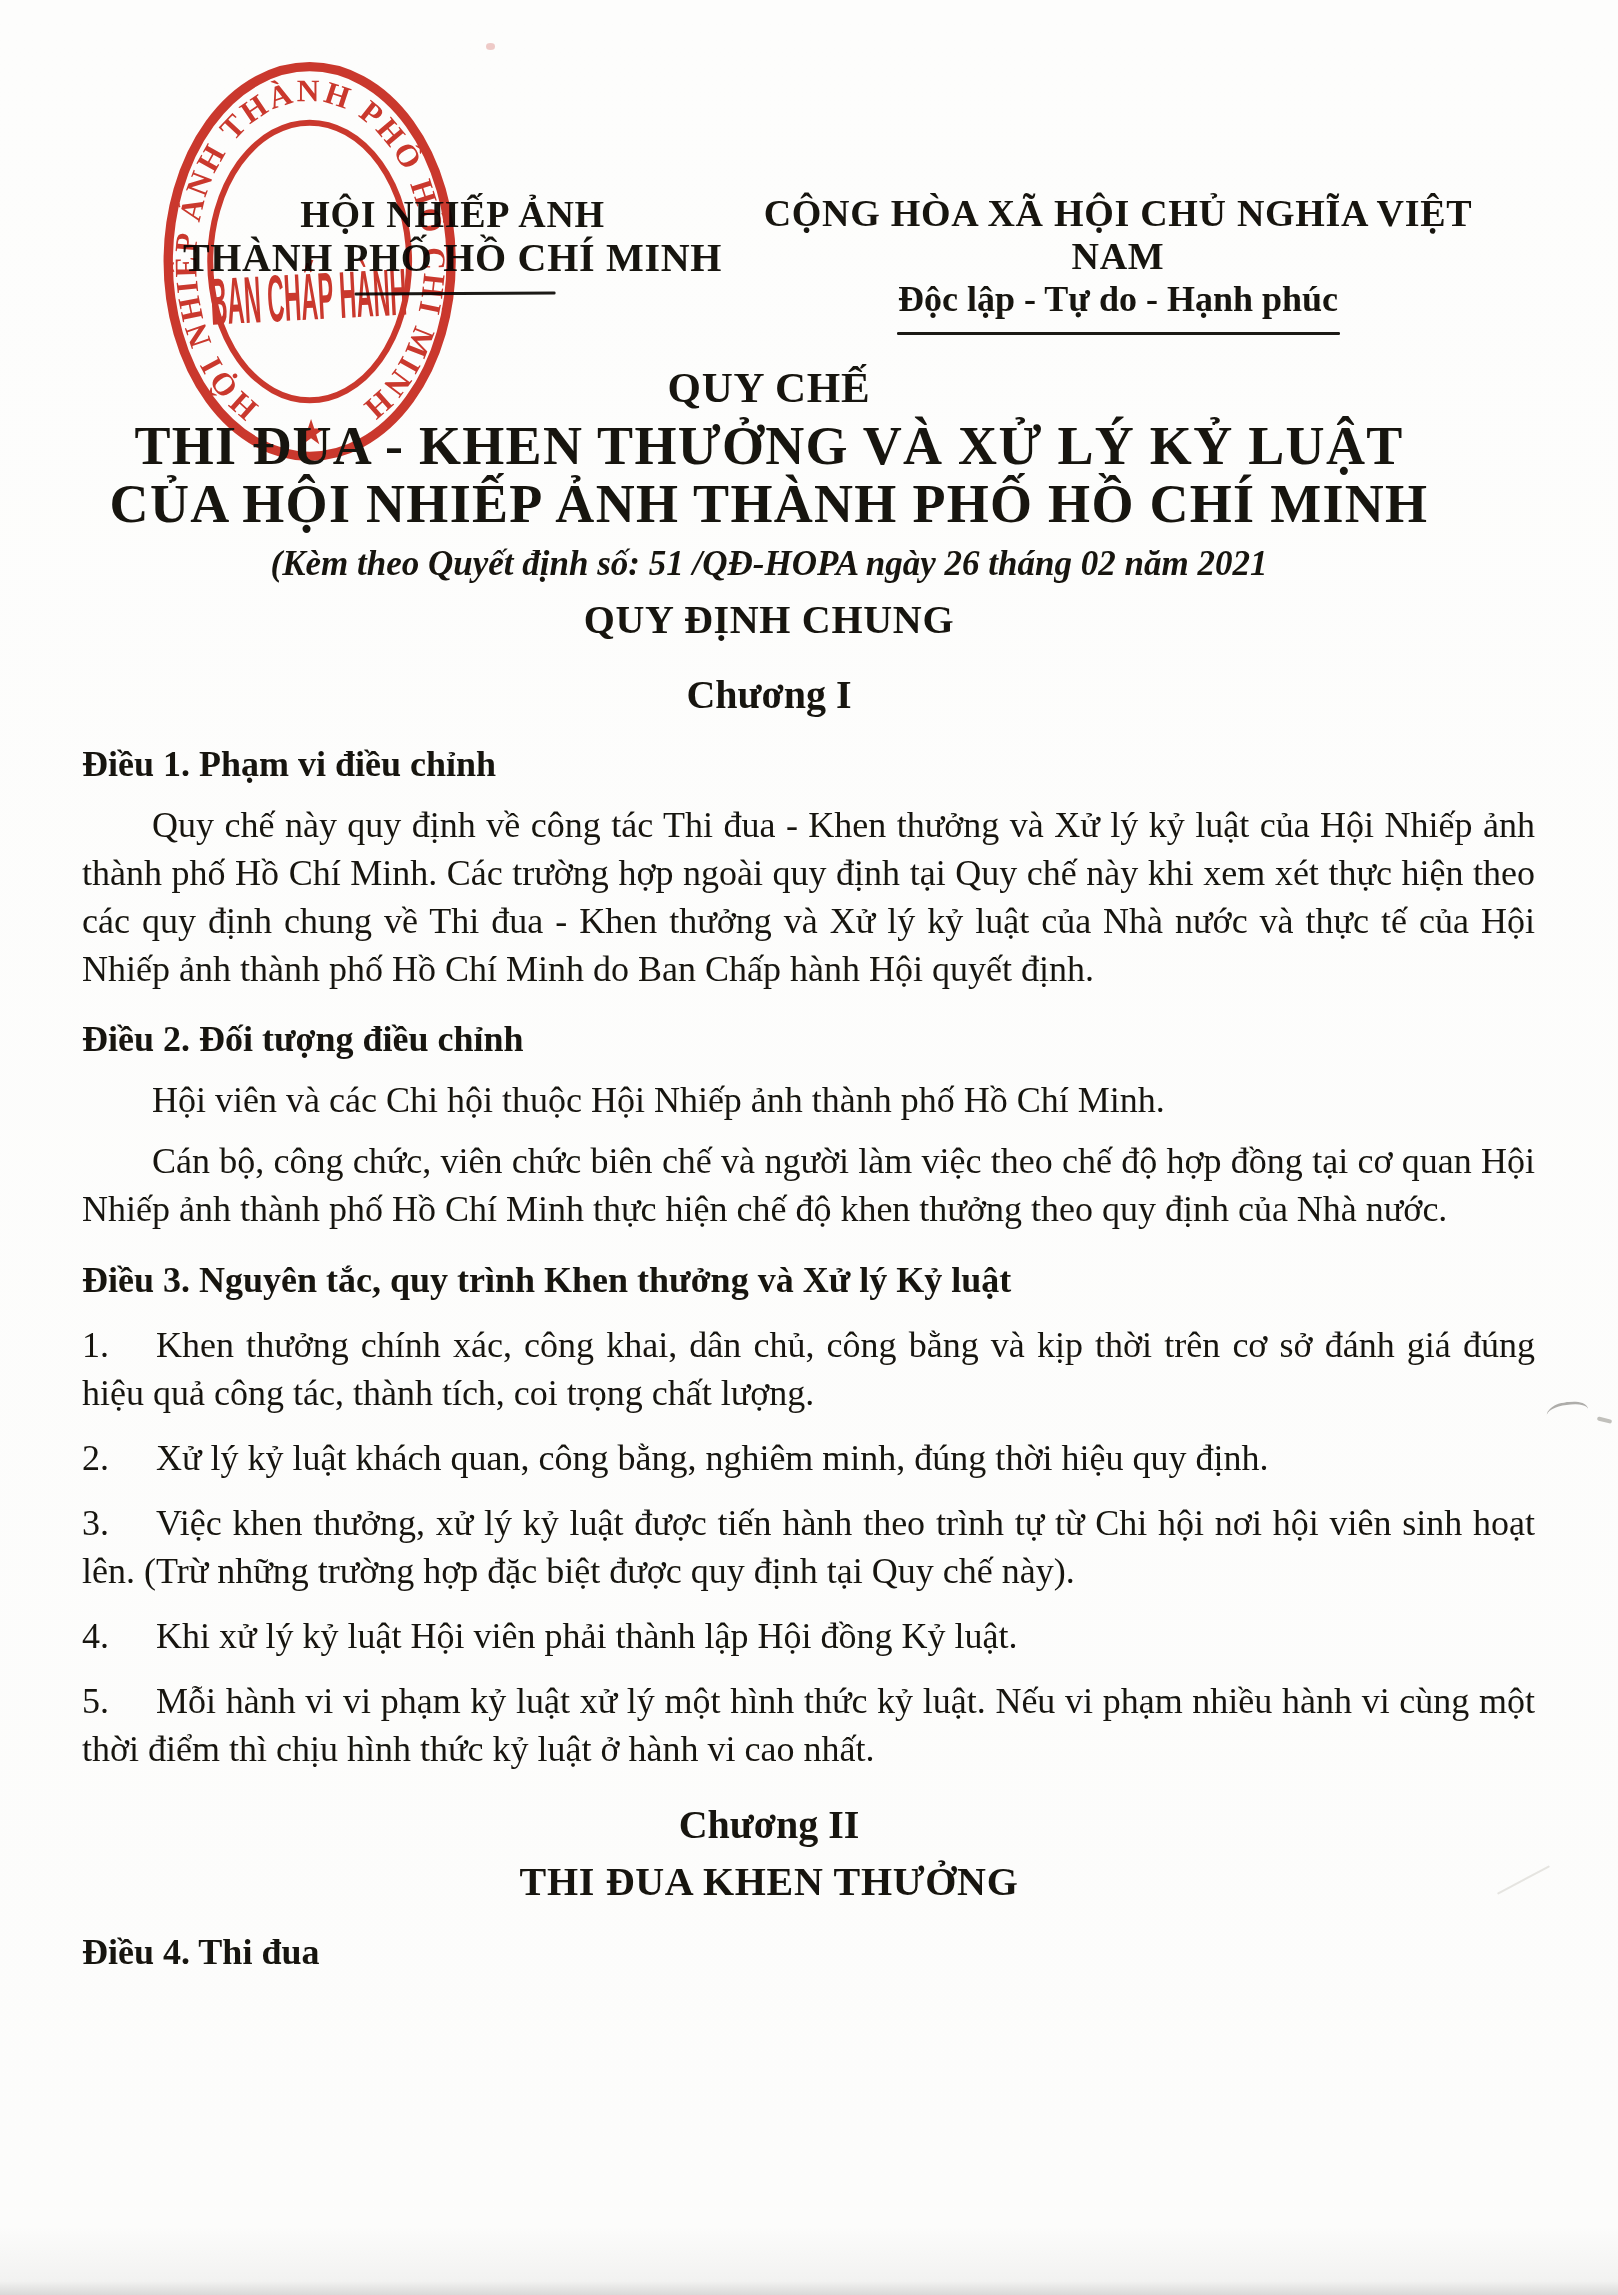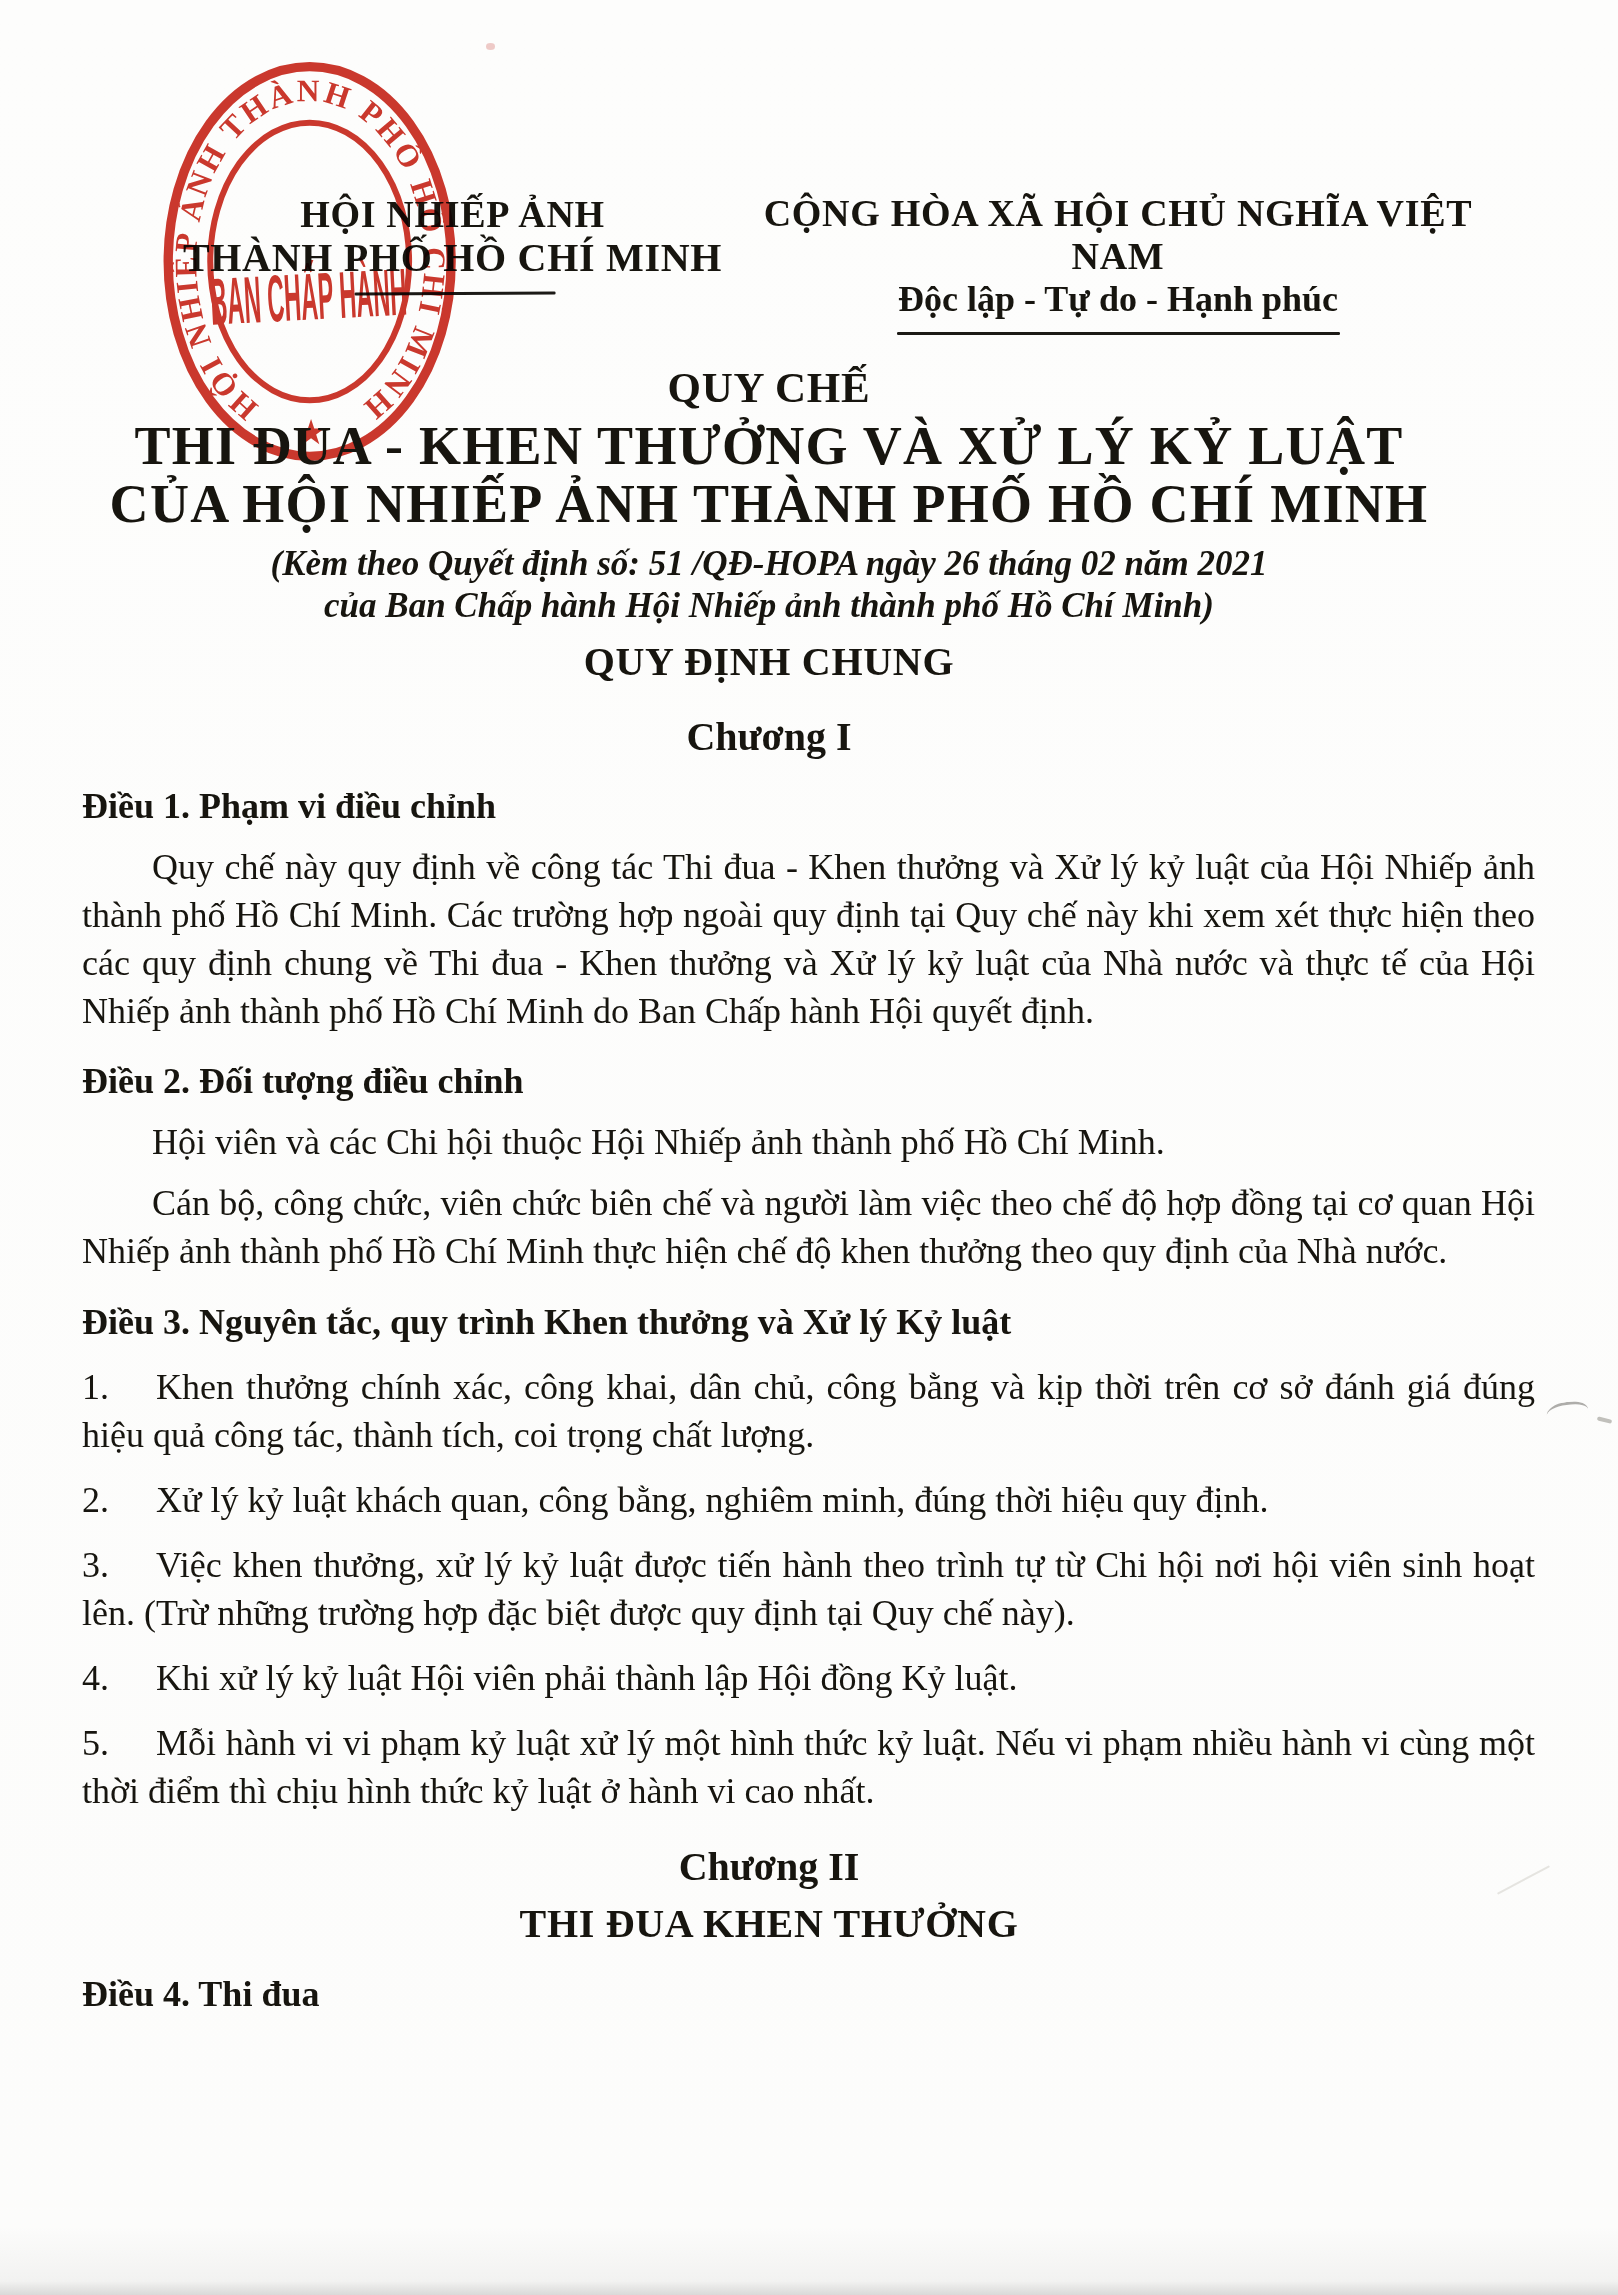--- a/index.html
+++ b/index.html
@@ -80,21 +80,20 @@
   </svg>
 
   <main>
 
     <div class="centered">
       <div class="t1">QUY CHẾ</div>
       <div class="t2">THI ĐUA - KHEN THƯỞNG VÀ XỬ LÝ KỶ LUẬT</div>
       <div class="t2">CỦA HỘI NHIẾP ẢNH THÀNH PHỐ HỒ CHÍ MINH</div>
       <div class="note-block">
         <div class="note">(Kèm theo Quyết định số: 51 /QĐ-HOPA ngày 26 tháng 02 năm 2021</div>
-        <div class="note">của Ban Chấp hành Hội Nhiếp ảnh thành phố Hồ Chí Minh)</div>
       </div>
     </div>
 
     <div class="centered chapter-title">QUY ĐỊNH CHUNG</div>
     <div class="centered chapter-label">Chương I</div>
 
     <div class="article-heading">Điều 1. Phạm vi điều chỉnh</div>
     <p class="body-par">Quy chế này quy định về công tác Thi đua - Khen thưởng và Xử lý kỷ luật của Hội Nhiếp ảnh thành phố Hồ Chí Minh. Các trường hợp ngoài quy định tại Quy chế này khi xem xét thực hiện theo các quy định chung về Thi đua - Khen thưởng và Xử lý kỷ luật của Nhà nước và thực tế của Hội Nhiếp ảnh thành phố Hồ Chí Minh do Ban Chấp hành Hội quyết định.</p>
 
     <div class="article-heading">Điều 2. Đối tượng điều chỉnh</div>

